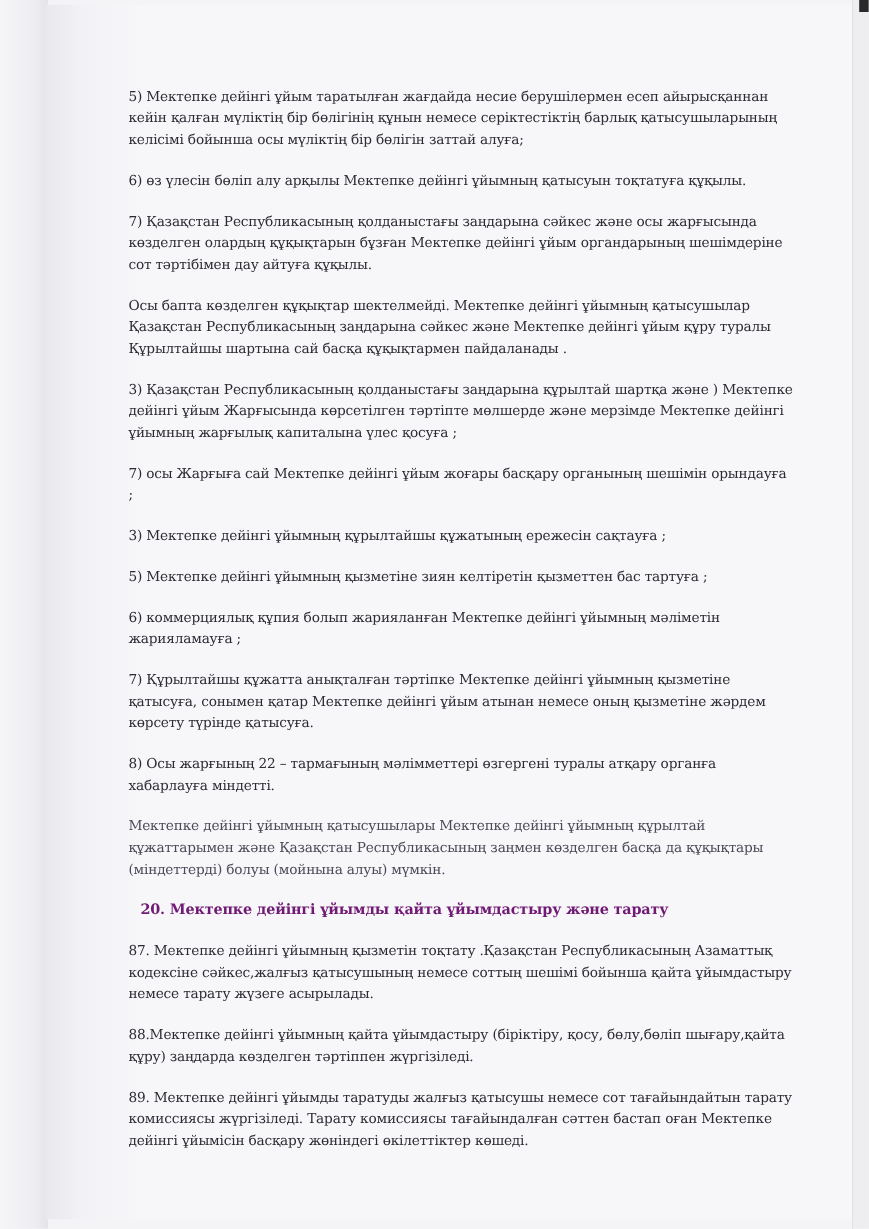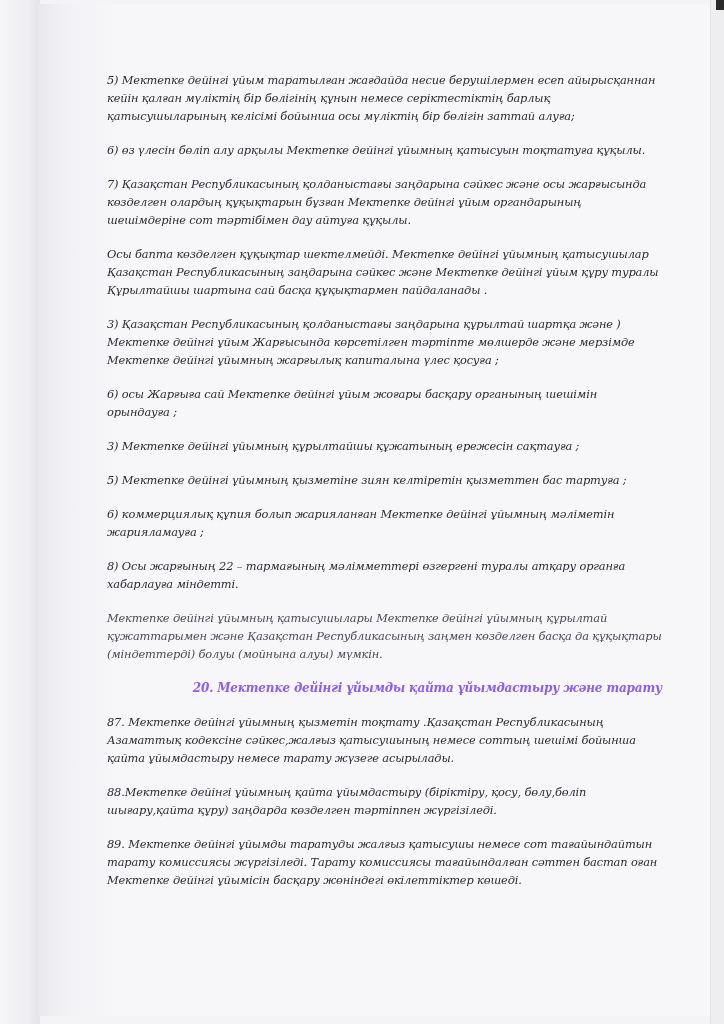--- a/index.html
+++ b/index.html
@@ -44,50 +44,50 @@
     left: 107px;
     top: 71px;
     width: 555px;
     font-size: 11.4px;
     line-height: 18px;
     color: #2b2b33;
     letter-spacing: -0.15px;
   }
   .content p {
     margin: 0 0 16px 0;
-    font-style: italic;
   }
   .content p.heading {
     font-weight: bold;
     font-size: 12px;
-    text-align: right;
-    color: #8b5cf6;
+    text-align: left;
+    color: #701a75;
     margin: 4px 0 16px 0;
     padding-left: 10px;
   }
   .faded { color: #4a4a58; }
 </style>
 </head>
 <body>
 
 <div class="scan-left-shadow"></div>
 <div class="page"></div>
 <div class="right-strip"></div>
 <div class="top-dark"></div>
 
 <div class="content">
   <p>5) Мектепке дейінгі ұйым таратылған жағдайда несие берушілермен есеп айырысқаннан кейін қалған мүліктің бір бөлігінің құнын немесе серіктестіктің барлық қатысушыларының келісімі бойынша осы мүліктің бір бөлігін заттай алуға;</p>
   <p>6) өз үлесін бөліп алу арқылы  Мектепке дейінгі ұйымның қатысуын тоқтатуға құқылы.</p>
   <p>7) Қазақстан  Республикасының  қолданыстағы заңдарына сәйкес және осы жарғысында көзделген олардың құқықтарын бұзған Мектепке дейінгі ұйым органдарының шешімдеріне сот тәртібімен дау айтуға құқылы.</p>
   <p> Осы бапта көзделген құқықтар шектелмейді. Мектепке дейінгі ұйымның қатысушылар  Қазақстан Республикасының  заңдарына сәйкес және Мектепке дейінгі ұйым құру туралы Құрылтайшы шартына сай басқа құқықтармен пайдаланады .</p>
   <p>3) Қазақстан  Республикасының  қолданыстағы заңдарына құрылтай шартқа және ) Мектепке дейінгі ұйым Жарғысында көрсетілген тәртіпте мөлшерде және мерзімде  Мектепке дейінгі ұйымның жарғылық капиталына үлес қосуға ;</p>
-  <p>6) осы Жарғыға сай  Мектепке дейінгі ұйым жоғары басқару органының шешімін орындауға ;</p>
+  <p>7) осы Жарғыға сай  Мектепке дейінгі ұйым жоғары басқару органының шешімін орындауға ;</p>
   <p>3) Мектепке дейінгі ұйымның құрылтайшы құжатының ережесін сақтауға ;</p>
   <p>5) Мектепке дейінгі ұйымның қызметіне зиян келтіретін қызметтен бас тартуға ;</p>
   <p>6) коммерциялық құпия болып жарияланған  Мектепке дейінгі ұйымның мәліметін жарияламауға ;</p>
+  <p>7) Құрылтайшы құжатта анықталған тәртіпке Мектепке дейінгі ұйымның қызметіне қатысуға, сонымен қатар Мектепке дейінгі ұйым атынан немесе оның қызметіне жәрдем көрсету түрінде қатысуға.</p>
   <p>8) Осы жарғының 22 – тармағының  мәлімметтері өзгергені туралы атқару органға хабарлауға міндетті.</p>
   <p class="faded">Мектепке дейінгі ұйымның қатысушылары Мектепке дейінгі ұйымның құрылтай құжаттарымен және Қазақстан  Республикасының заңмен көзделген басқа да құқықтары (міндеттерді) болуы (мойнына алуы) мүмкін.</p>
   <p class="heading">20. Мектепке дейінгі ұйымды қайта ұйымдастыру және тарату</p>
   <p>87. Мектепке дейінгі ұйымның қызметін тоқтату .Қазақстан Республикасының Азаматтық кодексіне сәйкес,жалғыз қатысушының немесе соттың шешімі бойынша қайта ұйымдастыру немесе тарату жүзеге  асырылады.</p>
   <p>88.Мектепке дейінгі ұйымның қайта ұйымдастыру (біріктіру, қосу, бөлу,бөліп шығару,қайта құру) заңдарда көзделген тәртіппен жүргізіледі.</p>
   <p>89. Мектепке дейінгі ұйымды таратуды жалғыз қатысушы немесе сот тағайындайтын тарату комиссиясы жүргізіледі. Тарату  комиссиясы тағайындалған сәттен бастап оған Мектепке дейінгі ұйымісін басқару жөніндегі өкілеттіктер көшеді.</p>
 
 </div>
 
 </body></html>

